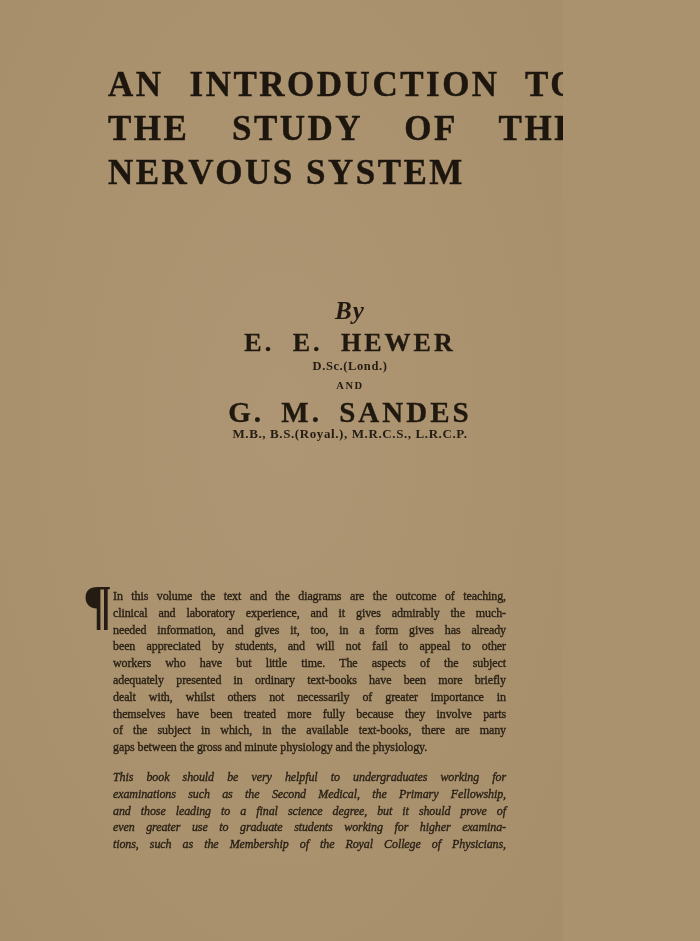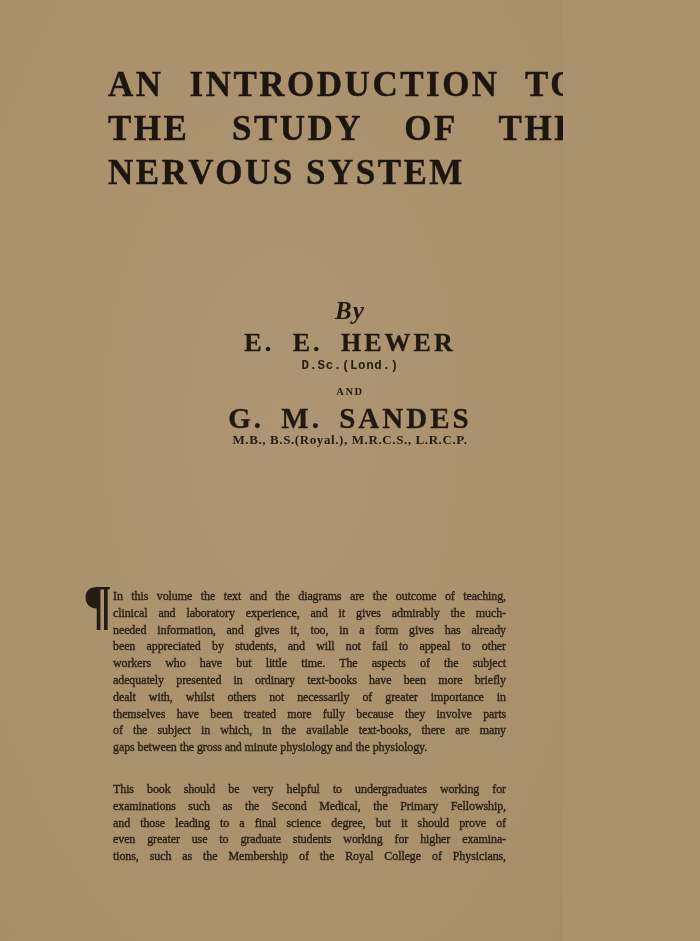--- a/index.html
+++ b/index.html
@@ -54,36 +54,36 @@
   }
   .author-name.first  { font-size: 26px; line-height: 30px; letter-spacing: 3px; word-spacing: 9px; }
   .author-name.second { font-size: 29px; line-height: 27px; letter-spacing: 3px; word-spacing: 7px; }
   .author-creds {
     font-weight: bold;
     font-size: 12.5px;
     line-height: 16px;
     letter-spacing: 0.6px;
     color: #241c12;
   }
-  .author-creds.first  { margin-bottom: 12px; font-family: Liberation Mono, monospace; }
+  .author-creds.first  { margin-bottom: 6px; }
   .author-creds.second { font-size: 13px; }
   .and-label {
     font-size: 10.5px;
     font-weight: bold;
     letter-spacing: 1.6px;
     line-height: 12px;
     margin-bottom: 7px;
   }
 
   
   .blurb-block {
     position: absolute;
     left: 113px; top: 588px; width: 393px;
   }
-  .paragraph + .paragraph { margin-top: 25px; }
+  .paragraph + .paragraph { margin-top: 13px; font-style: italic; }
   .body-line {
     font-size: 12px;
     line-height: 16.8px;
     letter-spacing: -0.1px;
     text-align: justify;
     text-align-last: justify;
     color: #2a2115;
     -webkit-text-stroke: 0.35px #2a2115;
   }
   .body-line.last { text-align-last: left; }

